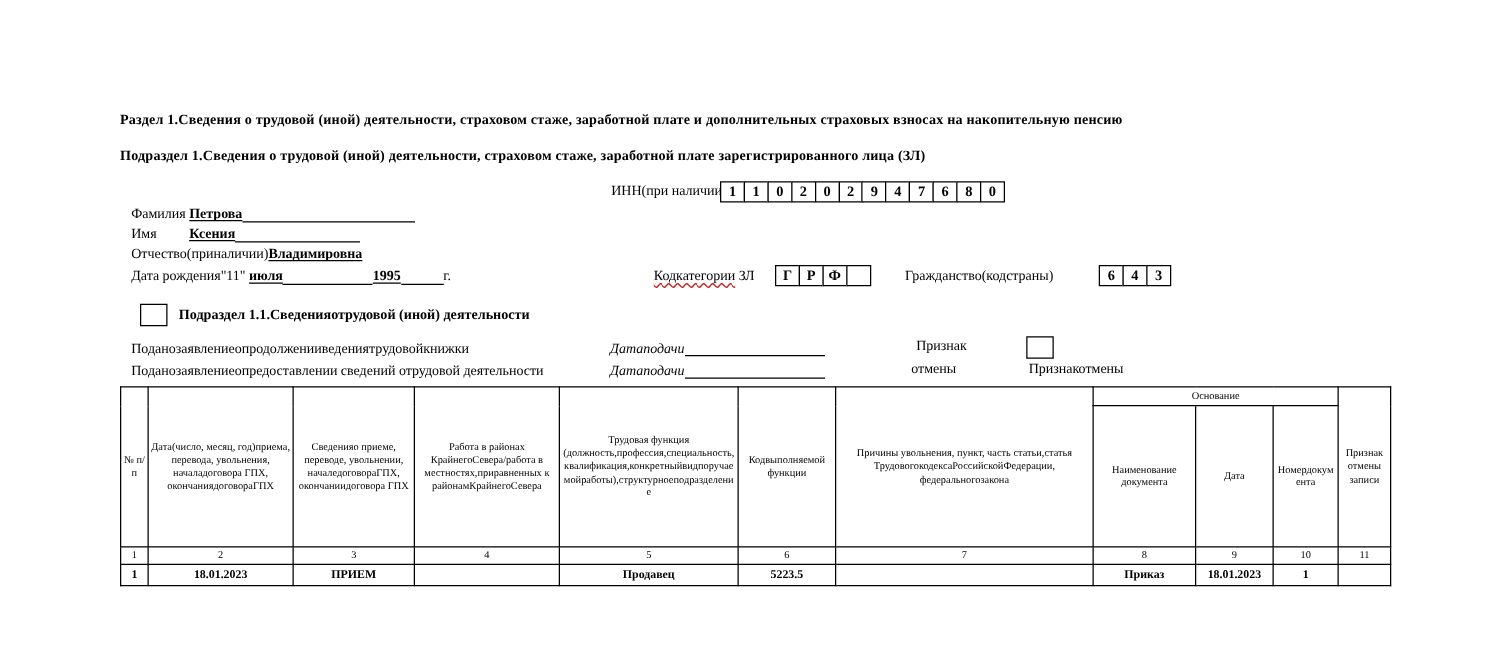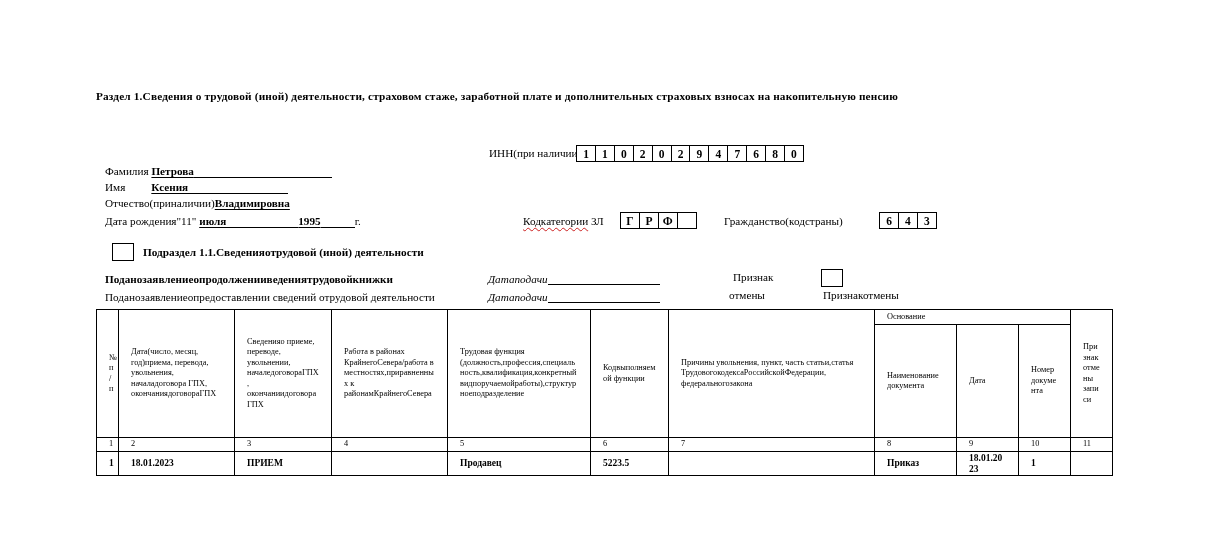--- a/index.html
+++ b/index.html
@@ -119,21 +119,21 @@
     font-weight: bold;
     font-size: 11.3px;
     white-space: nowrap;
   }
 
   .decl-line {
     position: absolute;
     font-size: 11.2px;
     white-space: nowrap;
   }
-  #decl-1 { left: 105px; top: 273px; font-weight: bold; }
+  #decl-1 { left: 105px; top: 273px; }
   #decl-2 { left: 105px; top: 291px; }
 
   .date-line {
     position: absolute;
     font-size: 11.2px;
     white-space: nowrap;
     font-style: italic;
   }
   #dsub-1 { left: 488px; top: 273px; }
   #dsub-2 { left: 488px; top: 291px; }
@@ -178,21 +178,22 @@
     position: absolute;
     left: 96px;
     top: 309px;
     border-collapse: collapse;
     table-layout: fixed;
     width: 1016px;
     font-size: 8.3px;
   }
   #main-table td, #main-table th {
     border: 1.1px solid #000;
-    padding: 1px 12px;
+    padding: 1px 2px;
+    text-align: center;
     vertical-align: middle;
     font-weight: normal;
     line-height: 10.5px;
     word-wrap: break-word;
     overflow-wrap: break-word;
   }
   #main-table thead td.hdr-cell {
     height: 110px;
     vertical-align: middle;
   }
@@ -222,20 +223,21 @@
   .c9  { width: 62px; }
   .c10 { width: 52px; }
   .c11 { width: 42px; }
 </style>
 </head>
 <body>
 
 <div class="page">
 
   <div class="section-title" id="sec-title-1">Раздел 1.Сведения о трудовой (иной) деятельности, страховом стаже, заработной плате и дополнительных страховых взносах на накопительную пенсию</div>
+  <div class="section-title" id="sec-title-2">Подраздел 1.Сведения о трудовой (иной) деятельности, страховом стаже, заработной плате зарегистрированного  лица (ЗЛ)</div>
 
 
   <div class="field-row" id="fld-family">
     <span class="lbl">Фамилия</span>
     <span class="val">Петрова</span><span class="rule" style="width:138px"></span>
   </div>
 
   <div class="field-row" id="fld-name">
     <span class="lbl">Имя</span><span class="gap-sm"></span><span class="val">Ксения</span><span class="rule" style="width:100px"></span>
   </div>

